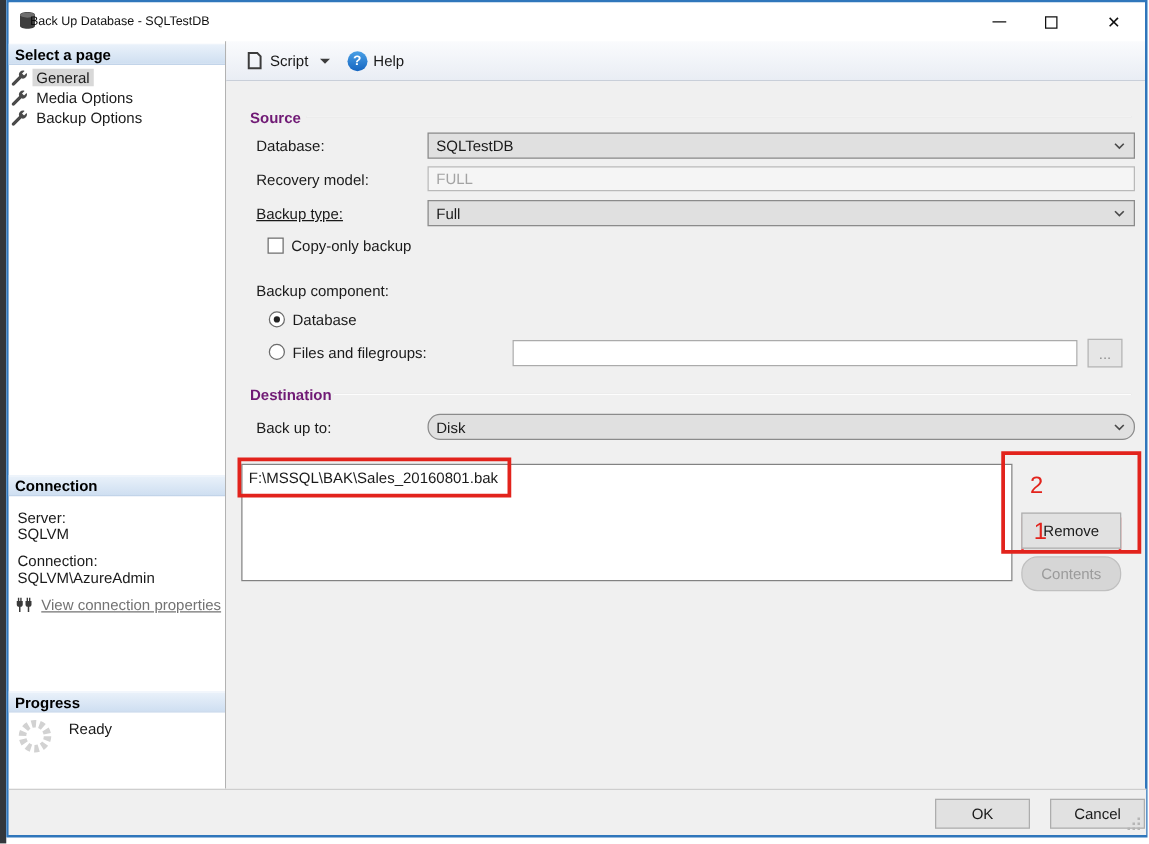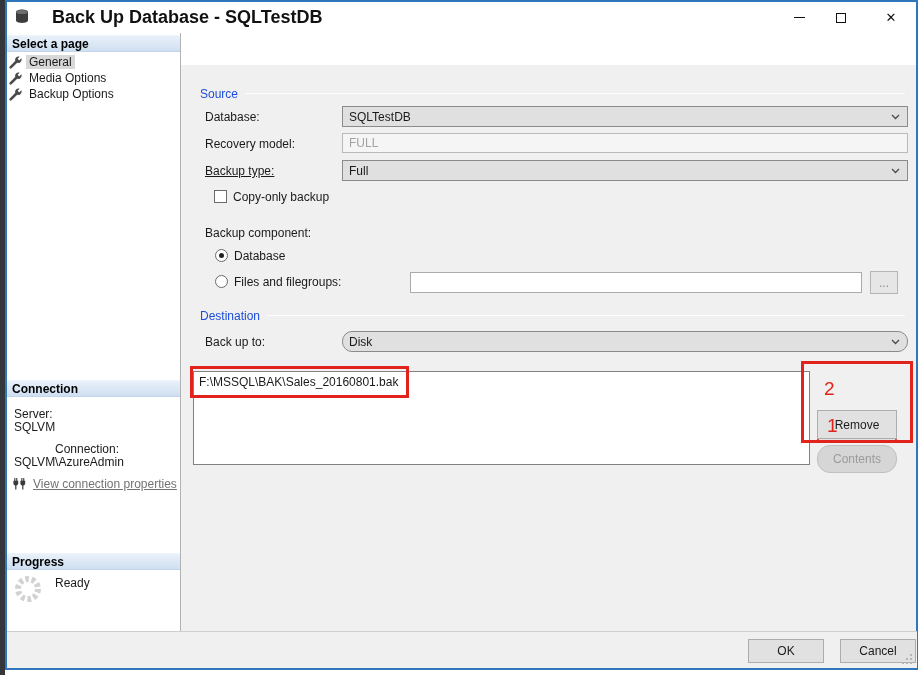--- a/index.html
+++ b/index.html
@@ -7,22 +7,22 @@
   body { font-family:"Liberation Sans", sans-serif; }
   .screen { position:relative; width:919px; height:675px; background:#ffffff; overflow:hidden;
             font-size:12px; color:#1a1a1a; }
   .abs { position:absolute; }
 
   
   .left-stripe { left:0; top:0; width:5px; height:675px; background:#33373c; }
   .dialog { left:5px; top:0; width:913px; height:670px; background:#ffffff;
             border:2px solid #2f76bb; }
   .titlebar { left:7px; top:2px; width:909px; height:31px; background:#ffffff; }
-  .title-text { left:52px; top:2px; height:31px; display:flex; align-items:center;
-                font-size:18px; color:#111;font-weight:bold; }
+  .title-text { left:24px; top:2px; height:31px; display:flex; align-items:center;
+                font-size:10px; color:#111; }
   .db-icon { left:14px; top:9px; width:16px; height:15px; }
   .win-btn { top:2px; width:34px; height:31px; display:flex; align-items:center; justify-content:center; cursor:default; }
   .glyph-min { width:11px; height:0; border-top:1px solid #111; display:block; }
   .glyph-max { width:10px; height:10px; border:1px solid #111; display:block; }
   .glyph-close { font-size:13px; color:#111; line-height:1; }
 
   
   .sidebar { left:7px; top:33px; width:173px; height:598px; background:#ffffff; }
   .side-header { left:7px; width:173px; height:17px; padding-left:5px;
                  font-weight:bold; line-height:17px; color:#000;
@@ -44,21 +44,21 @@
   .tool-btn { display:flex; align-items:center; gap:5px; padding:3px 4px; cursor:default; }
   .tool-caret { width:0; height:0; border-left:4px solid transparent; border-right:4px solid transparent;
                 border-top:4px solid #3c3c3c; margin-left:4px; }
   .help-circle { width:16px; height:16px; border-radius:50%;
                  background:linear-gradient(180deg,#49a0e6,#1565c0);
                  color:#fff; font-weight:bold; font-size:11px; display:flex;
                  align-items:center; justify-content:center; }
   .main { left:181px; top:65px; width:735px; height:566px; background:#f0f0f0; }
 
   
-  .grp-label { color:#1d4ed8; }
+  .grp-label { color:#701a75;font-weight:bold; }
   .grp-line { height:1px; background:#c6c6c6; border-bottom:1px solid #fdfdfd; }
   .lbl { color:#1a1a1a; }
   .combo { background:#e0e0e0; border:1px solid #8b8b8b; padding-left:6px;
            display:flex; align-items:center; cursor:default; }
   .combo .chev { position:absolute; right:7px; top:50%; margin-top:-3px; }
   .tb-disabled { background:#f5f5f5; border:1px solid #b9b9b9; color:#a3a3a3;
                  padding-left:6px; display:flex; align-items:center; }
   .tb-empty { background:#ffffff; border:1px solid #ababab; }
   .checkbox { width:13px; height:13px; background:#fff; border:1px solid #6b6b6b; }
   .radio { width:13px; height:13px; background:#fff; border:1px solid #6b6b6b; border-radius:50%; }
@@ -124,36 +124,49 @@
   <div class="abs side-header" style="top:380px;">Connection</div>
 
   <div class="abs page-item" style="top:86px;">
     <svg class="wrench" viewBox="0 0 16 16">
         <path fill="#4a4a4a" d="M11.5.5c-2.2 0-4 1.8-4 4 0 .5.1 1 .3 1.4L.9 12.8c-.6.6-.6 1.7 0 2.3.6.6 1.7.6 2.3 0l6.9-6.9c.4.2.9.3 1.4.3 2.2 0 4-1.8 4-4 0-.6-.1-1.1-.4-1.6L12.6 5.4l-2-2L13.1.9c-.5-.3-1-.4-1.6-.4z"></path>
       </svg>
     <span class="page-label">Backup Options</span>
   </div>
   <div class="abs side-text" style="top:407px;">Server:</div>
   <div class="abs side-text" style="top:420px;">SQLVM</div>
-  <div class="abs side-text" style="top:442px;margin-left:41px;">Connection:</div>
+  <div class="abs side-text" style="top:442px;">Connection:</div>
   <div class="abs side-text" style="top:455px;">SQLVM\AzureAdmin</div>
   <div class="abs link-row">
     <svg width="15" height="12" viewBox="0 0 15 12">
       <path fill="#3a3a3a" d="M2.3 0v2.8h-.9v2.7c0 1 .8 1.9 1.8 1.9v4.1h1.2V7.4c1 0 1.8-.9 1.8-1.9V2.8h-.9V0H4.2v2.8h-.8V0H2.3z"></path>
       <path fill="#3a3a3a" d="M9.3 0v2.8h-.9v2.7c0 1 .8 1.9 1.8 1.9v4.1h1.2V7.4c1 0 1.8-.9 1.8-1.9V2.8h-.9V0h-1.1v2.8h-.8V0H9.3z"></path>
     </svg>
     <span class="link">View connection properties</span>
   </div>
 
   <div class="abs side-header" style="top:553px;">Progress</div>
   <svg class="abs" style="left:13px; top:574px;" width="30" height="30">
     <circle cx="15" cy="15" r="10" fill="none" stroke="#d2d2d2" stroke-width="6" stroke-dasharray="3.6 2.7"></circle>
   </svg>
   <div class="abs" style="left:55px; top:576px;">Ready</div>
 
+  <div class="abs toolbar">
+    <div class="tool-btn">
+      <svg width="15" height="15" viewBox="0 0 16 16">
+        <path d="M3.2 1.5h7.3l2.8 2.8v10.2H3.2z" fill="none" stroke="#3c3c3c" stroke-width="1.7"></path>
+      </svg>
+      <span>Script</span>
+      <span class="tool-caret"></span>
+    </div>
+    <div class="tool-btn" style="margin-left:6px;">
+      <span class="help-circle">?</span>
+      <span>Help</span>
+    </div>
+  </div>
 
   <div class="abs main"></div>
 
   <div class="abs grp-label" style="left:200px; top:87px;">Source</div>
   <div class="abs grp-line" style="left:245px; top:93px; width:660px;"></div>
 
   <div class="abs lbl" style="left:205px; top:110px;">Database:</div>
   <div class="abs combo" style="left:342px; top:106px; width:566px; height:21px;">
     <span>SQLTestDB</span>
     <svg class="chev" width="9" height="6" viewBox="0 0 9 6">

